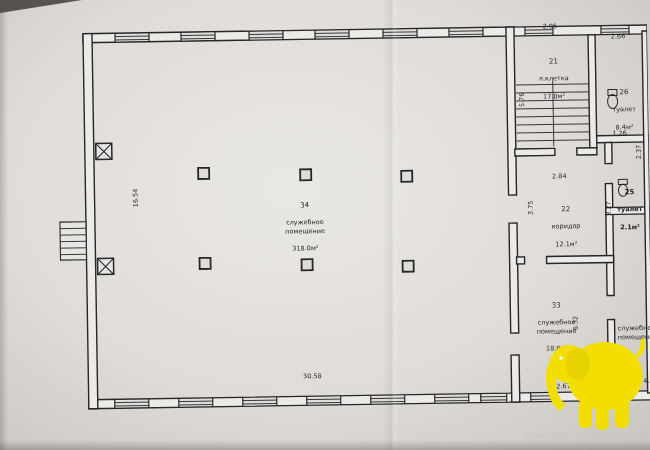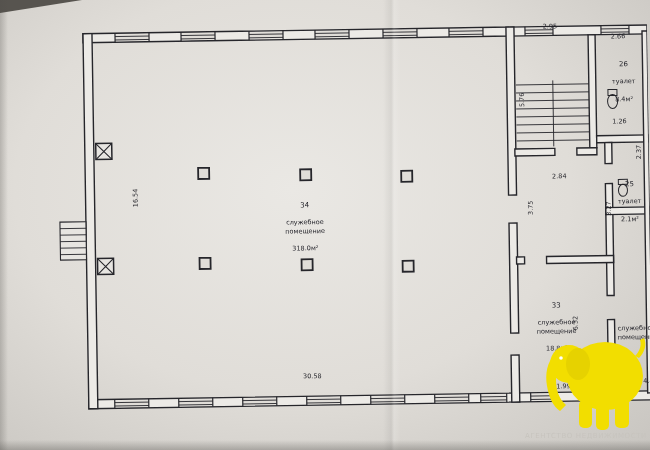--- a/index.html
+++ b/index.html
@@ -114,56 +114,66 @@
           <ellipse cx="623.5" cy="195" rx="4.5" ry="6"></ellipse>
       </g>
     </svg>
 
     <div class="rlabel" style="left:245px;top:192px;width:120px;">
       <div class="num">34</div>
       <div>служебное
 помещение</div>
       <div>318.0м²</div>
     </div>
-    <div class="rlabel" style="left:604px;top:56px;width:44px;">
+    <div class="rlabel" style="left:521px;top:52px;width:70px;">
+      <div class="num">21</div>
+      <div>л.клетка</div>
+      <div>17.0м²</div>
+    </div>
+    <div class="rlabel" style="left:604px;top:84px;width:44px;">
       <div class="num">26</div>
       <div>туалет</div>
       <div>8.4м²</div>
     </div>
-    <div class="rlabel" style="left:610px;top:176px;width:40px;">
+    <div class="rlabel" style="left:610px;top:184px;width:40px;font-weight:bold;">
       <div class="num">25</div>
       <div>туалет</div>
       <div>2.1м²</div>
+    </div>
+    <div class="rlabel" style="left:536px;top:200px;width:60px;">
+      <div class="num">22</div>
+      <div>коридор</div>
+      <div>12.1м²</div>
     </div>
     <div class="rlabel" style="left:520px;top:296px;width:70px;">
       <div class="num">33</div>
       <div>служебное
 помещение</div>
       <div>18.8м²</div>
     </div>
     <div class="rlabel leftalign" style="left:616px;top:312px;width:100px;">
       <div class="num"></div>
       <div>служебное
 помещение</div>
       <div></div>
     </div>
 
     <div id="dims">
         <span class="dim" style="left: 136px; top: 195px; transform: translate(-50%, -50%) rotate(-90deg);">16.54</span>
         <span class="dim" style="left: 310px; top: 376px; transform: translate(-50%, -50%) rotate(0deg);">30.58</span>
         <span class="dim" style="left: 553px; top: 30px; transform: translate(-50%, -50%) rotate(0deg);">2.95</span>
         <span class="dim" style="left: 621px; top: 41px; transform: translate(-50%, -50%) rotate(0deg);">2.66</span>
         <span class="dim" style="left: 524px; top: 103px; transform: translate(-50%, -50%) rotate(-90deg);">5.76</span>
-        <span class="dim" style="left: 621px; top: 126px; transform: translate(-50%, -50%) rotate(0deg);">1.26</span>
+        <span class="dim" style="left: 621px; top: 138px; transform: translate(-50%, -50%) rotate(0deg);">1.26</span>
         <span class="dim" style="left: 640px; top: 157px; transform: translate(-50%, -50%) rotate(-90deg);">2.37</span>
         <span class="dim" style="left: 560px; top: 180px; transform: translate(-50%, -50%) rotate(0deg);">2.84</span>
         <span class="dim" style="left: 531px; top: 211px; transform: translate(-50%, -50%) rotate(-90deg);">3.75</span>
         <span class="dim" style="left: 609px; top: 213px; transform: translate(-50%, -50%) rotate(-90deg);">3.27</span>
         <span class="dim" style="left: 574px; top: 327px; transform: translate(-50%, -50%) rotate(-90deg);">6.32</span>
-        <span class="dim" style="left: 561px; top: 390px; transform: translate(-50%, -50%) rotate(0deg);">1.99</span>
+        <span class="dim" style="left: 561px; top: 390px; transform: translate(-50%, -50%) rotate(0deg);">2.67</span>
         <span class="dim" style="left: 646px; top: 386px; transform: translate(-50%, -50%) rotate(0deg);">4.4</span>
       </div>
   </div>
 
   <div class="crease"></div>
 
   <div class="logo">
     <svg width="104" height="112" viewBox="0 0 104 112">
       <ellipse class="ele" cx="60" cy="56" rx="38" ry="34" fill="#f2de00"></ellipse>
       <circle class="ele" cx="24" cy="44" r="19" fill="#f2de00"></circle>

